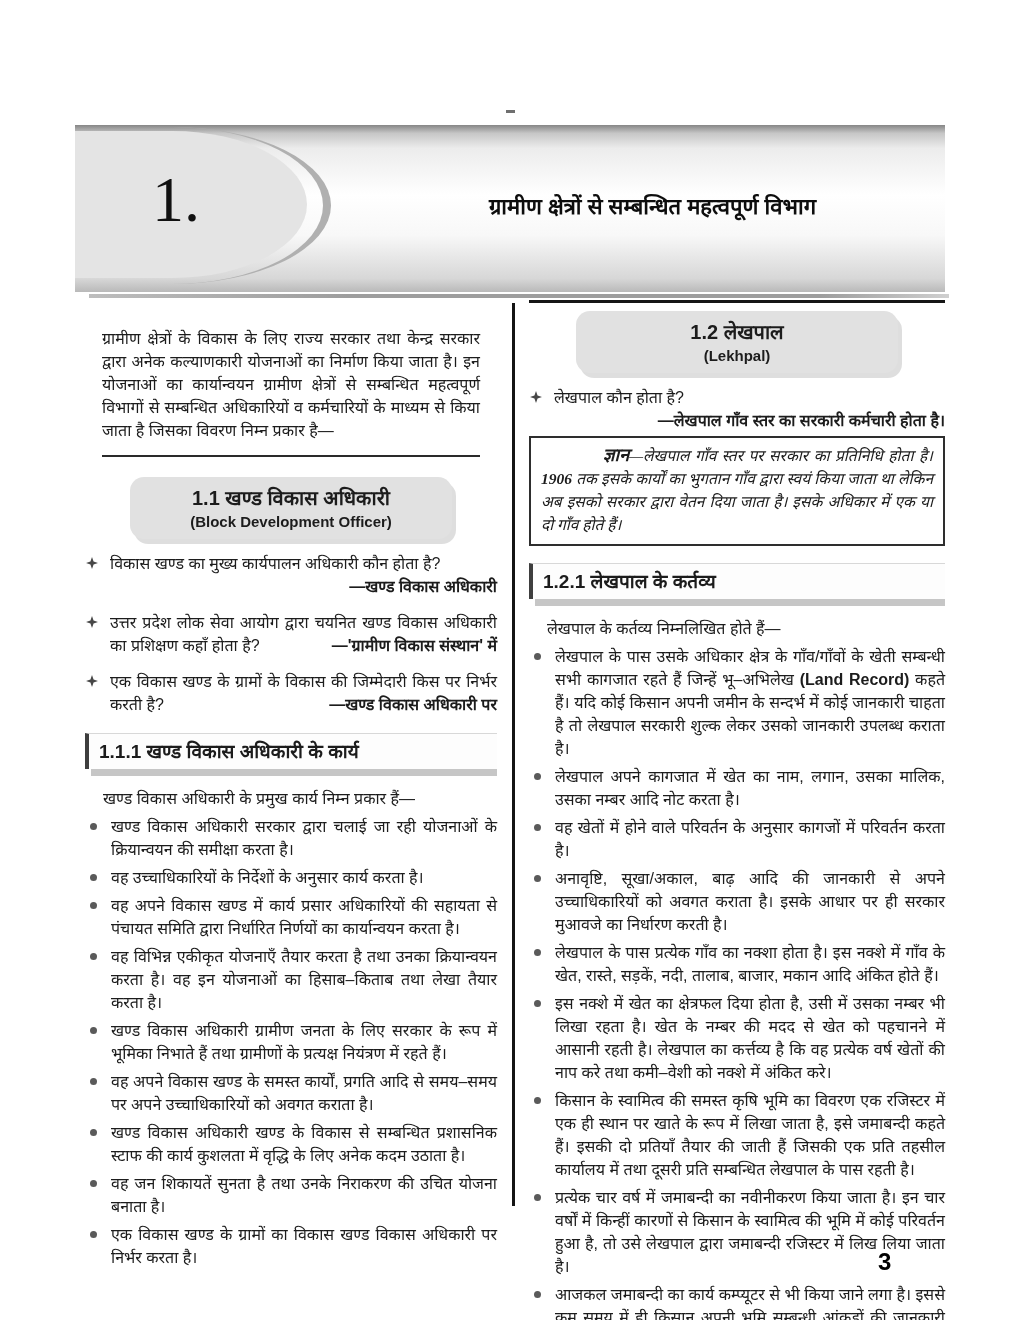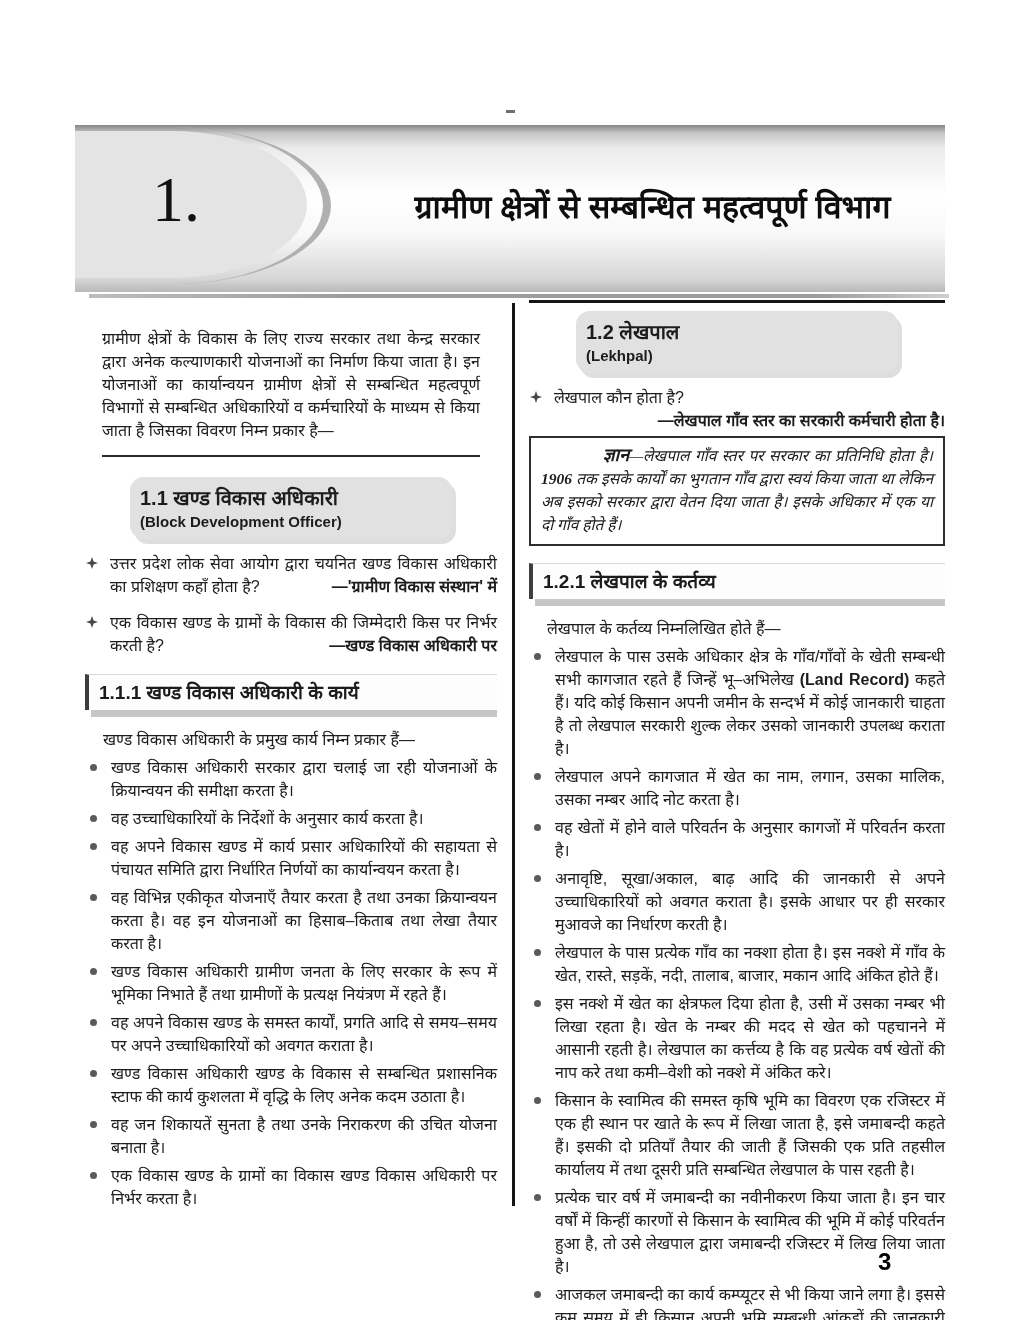--- a/index.html
+++ b/index.html
@@ -13,32 +13,32 @@
                  #f8f8f8 66%,#d7d7d7 92%,#b9b9b9 100%);}
   .chapter-header::after{content:"";position:absolute;left:14px;right:-4px;bottom:-6px;height:4px;
       background:linear-gradient(90deg,#bdbdbd,#9d9d9d 30%,#9d9d9d 85%,#cfcfcf);}
   .chapter-curve{position:absolute;left:0;top:2px;bottom:8px;width:248px;
       border-right:8px solid #b0b0b0;border-radius:0 62% 62% 0 / 0 50% 50% 0;}
   .chapter-tab{position:absolute;left:0;top:6px;bottom:14px;width:232px;background:#e4e4e4;
       border-radius:0 58% 58% 0 / 0 50% 50% 0;display:flex;align-items:center;justify-content:center;}
   .chapter-number{font-family:"Liberation Serif","DejaVu Serif",serif;font-size:64px;line-height:1;
       color:#111;padding:0 30px 10px 0;}
   .chapter-title{position:absolute;left:300px;right:15px;top:62px;text-align:center;
-      font-size:32px;line-height:40px;font-weight:bold;color:#0d0d0d;}
+      font-size:22px;line-height:40px;font-weight:bold;color:#0d0d0d;}
 
   
   .divider{position:absolute;left:512px;top:303px;width:3px;height:903px;background:#141414;}
   .col{position:absolute;font-size:16px;line-height:23px;text-align:justify;}
   .col-left{left:85px;top:310px;width:412px;}
   .col-right{left:529px;top:300px;width:416px;}
 
   .intro{margin:17px;padding-bottom:13px;border-bottom:2px solid #2a2a2a;}
 
   .section-box{width:302px;margin:20px auto 0;background:#e1e1e1;border-radius:14px;
-      padding:8px 10px 7px;box-shadow:4px 5px 0 rgba(0,0,0,0.13);}
+      padding:8px 10px 7px;text-align:center;box-shadow:4px 5px 0 rgba(0,0,0,0.13);}
   .col-right .section-box{margin-top:8px;}
   .box-title{font-size:20px;font-weight:bold;line-height:27px;}
   .box-subtitle{font-size:15px;font-weight:bold;line-height:20px;}
 
   .qa-item{position:relative;padding-left:25px;margin-top:13px;}
   .qa-item::after{content:"";display:block;clear:both;}
   .qa-bullet{position:absolute;left:1px;top:5px;width:12px;height:12px;background:#474747;
       clip-path:polygon(50% 0,63% 37%,100% 50%,63% 63%,50% 100%,37% 63%,0 50%,37% 37%);}
   .qa-answer{float:right;font-weight:bold;}
   .qa-answer-line{text-align:right;font-weight:bold;}
@@ -84,20 +84,25 @@
 
   <div class="col col-left">
 
     <p class="intro">ग्रामीण क्षेत्रों के विकास के लिए राज्य सरकार तथा केन्द्र सरकार द्वारा अनेक कल्याणकारी योजनाओं का निर्माण किया जाता है। इन योजनाओं का कार्यान्वयन ग्रामीण क्षेत्रों से सम्बन्धित महत्वपूर्ण विभागों से सम्बन्धित अधिकारियों व कर्मचारियों के माध्यम से किया जाता है जिसका विवरण निम्न प्रकार है—</p>
 
     <div class="section-box">
       <div class="box-title">1.1 खण्ड विकास अधिकारी</div>
       <div class="box-subtitle">(Block Development Officer)</div>
     </div>
 
+    <div class="qa-item">
+      <span class="qa-bullet"></span>
+      <span>विकास खण्ड का मुख्य कार्यपालन अधिकारी कौन होता है?</span>
+      <span class="qa-answer">—खण्ड विकास अधिकारी</span>
+    </div>
     <div class="qa-item">
       <span class="qa-bullet"></span>
       <span>उत्तर प्रदेश लोक सेवा आयोग द्वारा चयनित खण्ड विकास अधिकारी का प्रशिक्षण कहाँ होता है?</span>
       <span class="qa-answer">—'ग्रामीण विकास संस्थान' में</span>
     </div>
     <div class="qa-item">
       <span class="qa-bullet"></span>
       <span>एक विकास खण्ड के ग्रामों के विकास की जिम्मेदारी किस पर निर्भर करती है?</span>
       <span class="qa-answer">—खण्ड विकास अधिकारी पर</span>
     </div>

